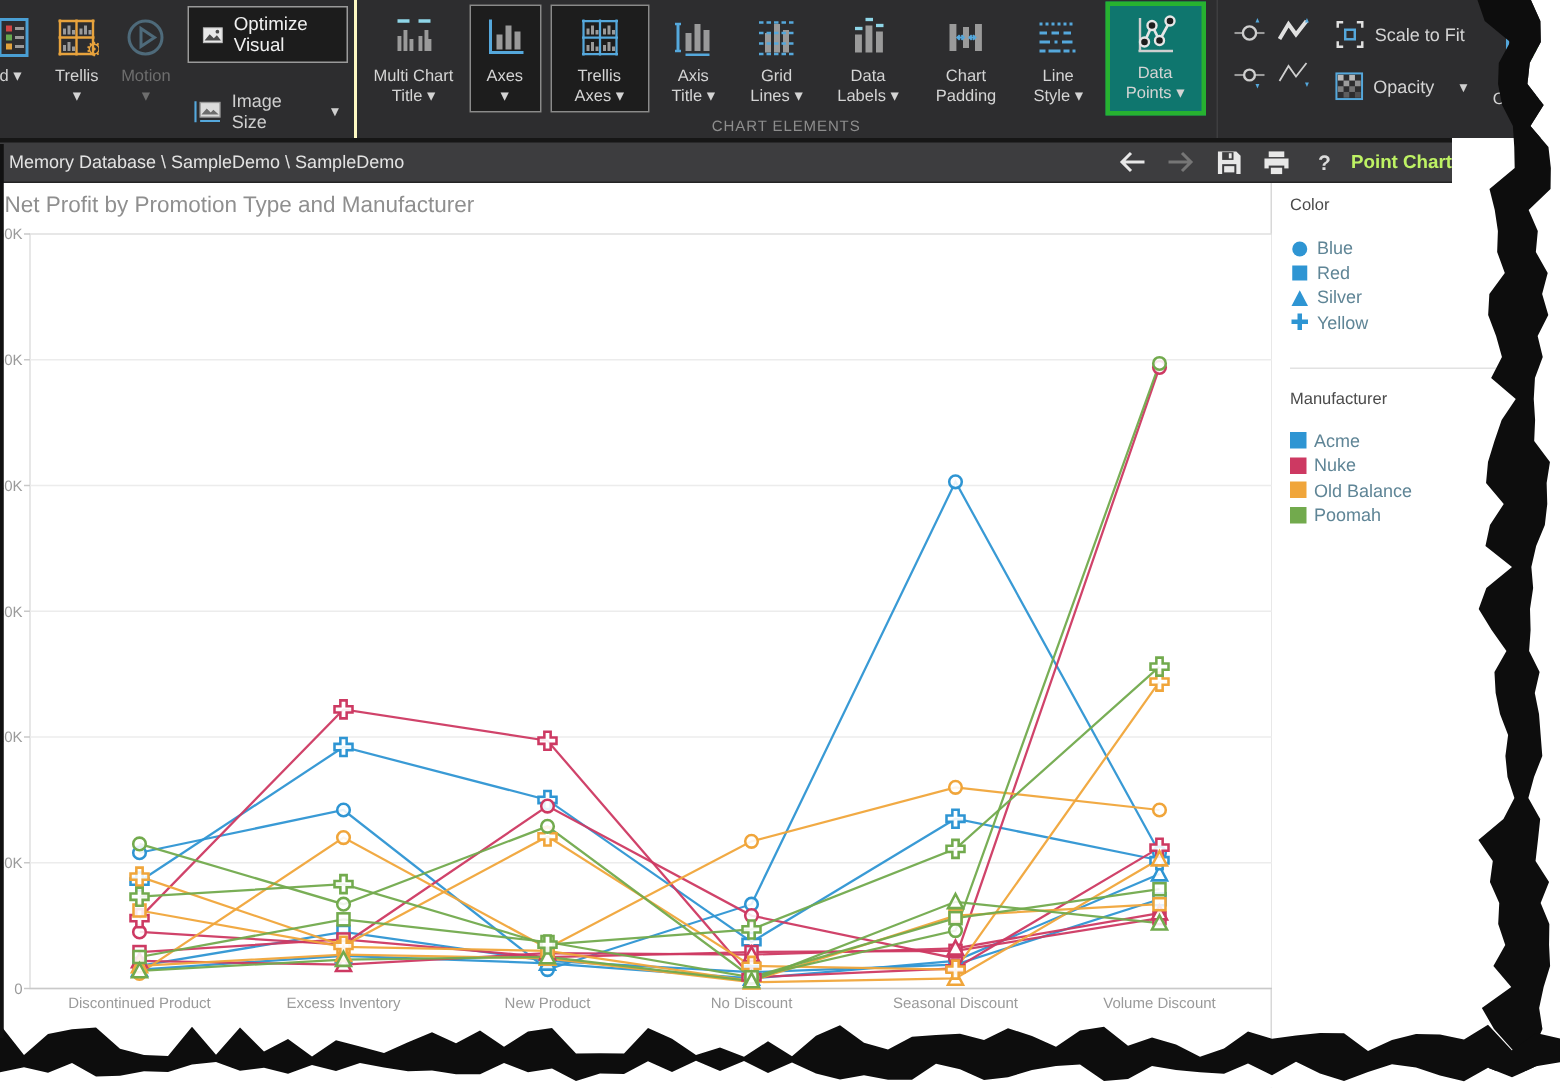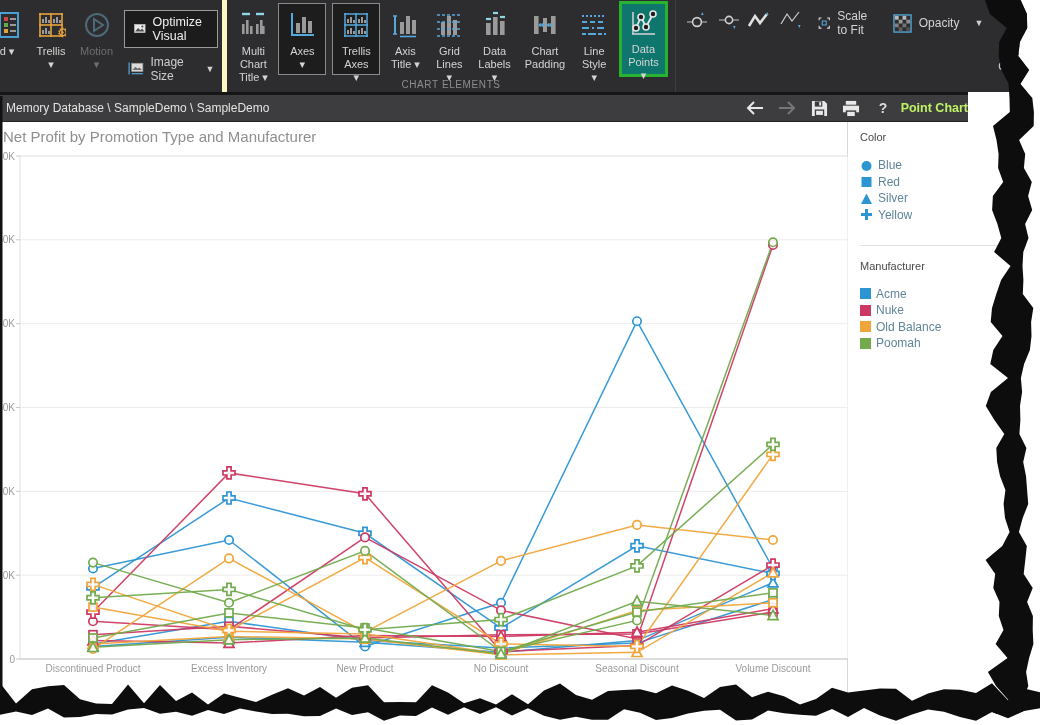--- a/index.html
+++ b/index.html
@@ -10,31 +10,31 @@
   .toolbar { position:absolute; top:0; left:0; width:1044px; height:92px;
              background:#2d2d2f; display:flex; align-items:stretch; padding:0 0 0 0; }
   .titem { display:flex; flex-direction:column; align-items:center; justify-content:flex-start;
            padding:7px 6px 0 6px; margin:3px 1px; color:#d4d4d4; cursor:pointer; }
   .titem .ic { width:30px; height:30px; flex:none; }
   .tlabel { margin-top:5px; font-size:11px; line-height:13px; text-align:center; color:#d4d4d4;
             max-width:72px; white-space:pre-line; }
   .titem.disabled .tlabel { color:#6e6e6e; }
   .titem.activebox { background:#1d1d1d; border:1px solid #8a8a8a; margin:3px 3px; padding:6px 8px 0 8px; }
   .titem.greenbox { background:#0f766e; border:3px solid #27b230; margin:1px 3px; padding:4px 6px 0 6px; }
-  .tstack { display:flex; flex-direction:column; justify-content:center; margin:4px 4px; }
+  .tstack { display:flex; flex-direction:column; justify-content:space-between; margin:4px 4px; }
   .opt-btn { display:flex; align-items:center; gap:7px; background:#1c1c1c; border:1px solid #9a9a9a;
              color:#f0f0f0; font-size:12.5px; padding:4px 9px; cursor:pointer; }
   .imgsize-btn { display:flex; align-items:center; gap:6px; color:#cfcfcf; font-size:12px;
                  padding:7px 4px 0 4px; cursor:pointer; }
   .tgroup { position:relative; display:flex; align-items:stretch; padding:0 4px 14px 4px;
-            border-left:5px solid #fef9c3; }
+            border-left:2px solid #fef9c3; }
   .tgroup-label { position:absolute; bottom:2px; left:0; right:0; text-align:center;
                   font-size:10px; letter-spacing:.6px; color:#8d8d8d; }
   .tright { display:flex; align-items:stretch; border-left:1px solid #3e3e40; padding:2px 4px 14px 6px; }
-  .minicol { display:flex; flex-direction:row; justify-content:flex-start; gap:6px; padding:6px 2px; }
+  .minicol { display:flex; flex-direction:column; justify-content:flex-start; gap:6px; padding:6px 2px; }
   .minibtn { width:26px; height:24px; display:flex; align-items:center; justify-content:center; cursor:pointer; }
   .rowbtn { display:flex; align-items:center; gap:7px; color:#d4d4d4; font-size:12px;
             padding:3px 6px; cursor:pointer; height:30px; }
   .caret { font-size:9px; color:#cfcfcf; }
 
   
   .titlebar { position:absolute; top:92px; left:0; width:968px; height:30px; background:#3d3d3f;
               border-top:3px solid #161616; border-bottom:1px solid #242424;
               display:flex; align-items:center; }
   .breadcrumb { margin-left:6px; font-size:12px; color:#e3e3e3; cursor:pointer; }

